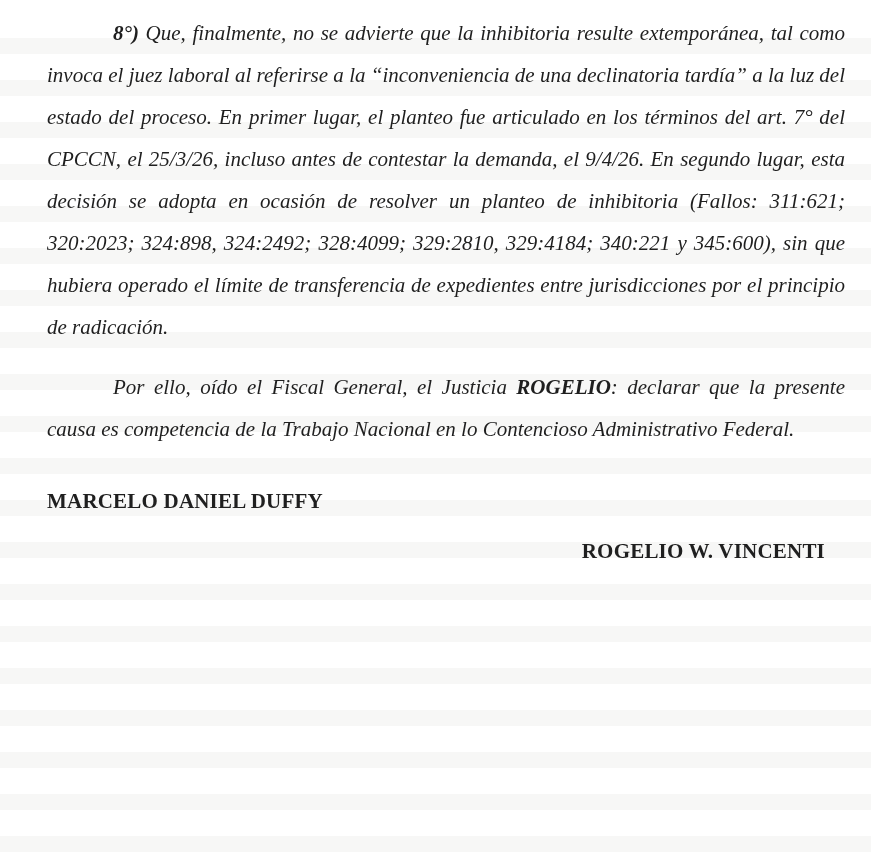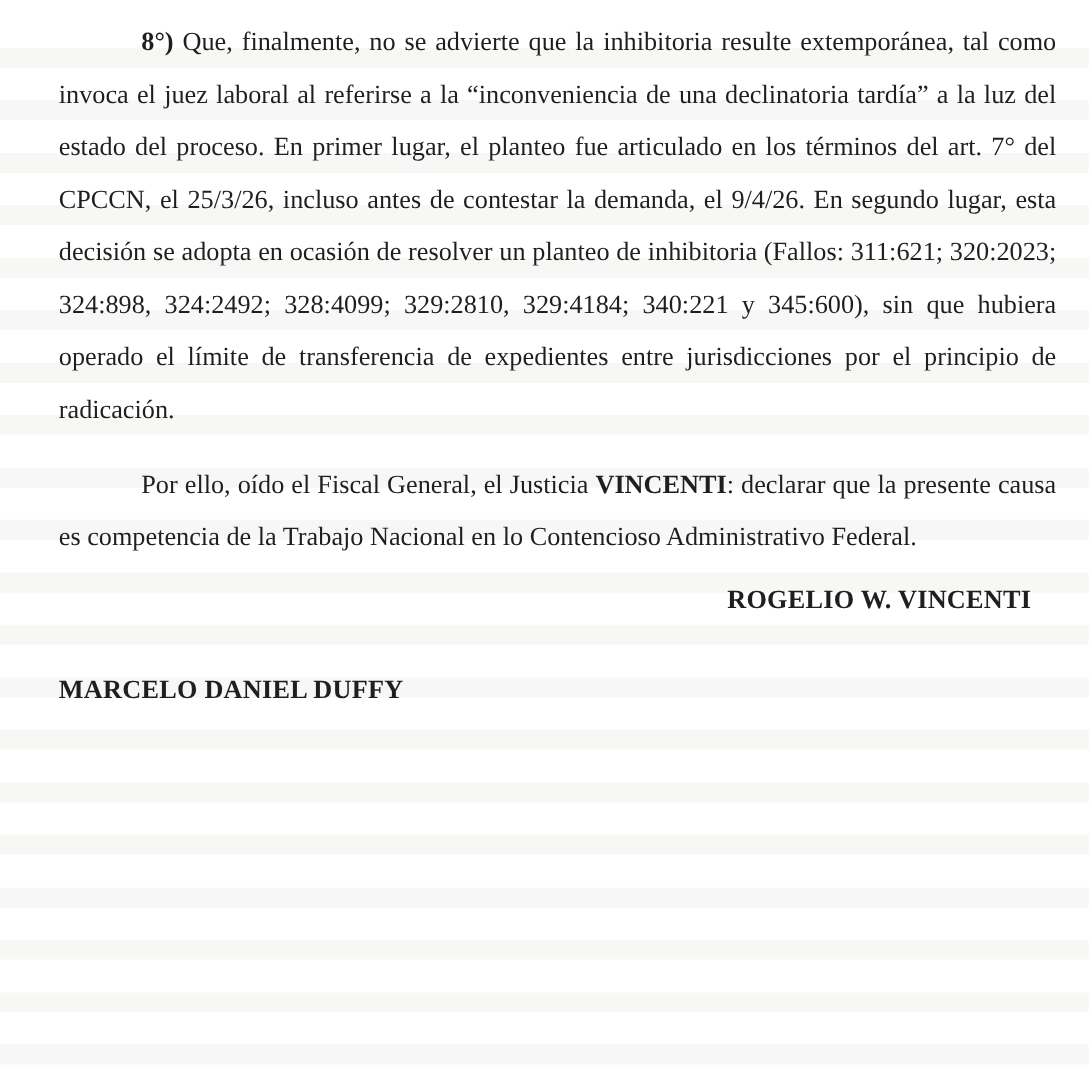--- a/index.html
+++ b/index.html
@@ -31,20 +31,21 @@
     font-size: 21px;
     line-height: 42px;
   }
   p.para {
     margin: 0;
     text-align: justify;
     text-justify: inter-word;
   }
   p.para.indent {
     text-indent: 66px;
+    font-style: italic;
   }
   p.para.space-before {
     margin-top: 18px;
   }
   .bold { font-weight: bold; }
   .sig {
     margin: 0;
     font-weight: bold;
     font-size: 21px;
     line-height: 42px;
@@ -64,27 +65,27 @@
 <body>
 
 <div class="page">
   <div class="doc">
 
     <p class="para indent">
       <span class="bold">8°)</span><span> Que, finalmente, no se advierte que la inhibitoria resulte extemporánea, tal como invoca el juez laboral al referirse a la “inconveniencia de una declinatoria tardía” a la luz del estado del proceso. En primer lugar, el planteo fue articulado en los términos del art. 7° del CPCCN, el 25/3/26, incluso antes de contestar la demanda, el 9/4/26. En segundo lugar, esta decisión se adopta en ocasión de resolver un planteo de inhibitoria (Fallos: 311:621; 320:2023; 324:898, 324:2492; 328:4099; 329:2810, 329:4184; 340:221 y 345:600), sin que hubiera operado el límite de transferencia de expedientes entre jurisdicciones por el principio de radicación.</span>
     </p>
 
     <p class="para indent space-before">
-      <span>Por ello, oído el Fiscal General, el Justicia </span><span class="bold">VINCENTI</span><span>: declarar que la presente causa es competencia de la Trabajo Nacional en lo Contencioso Administrativo Federal.</span>
+      <span>Por ello, oído el Fiscal General, el Justicia </span><span class="bold">ROGELIO</span><span>: declarar que la presente causa es competencia de la Trabajo Nacional en lo Contencioso Administrativo Federal.</span>
     </p>
 
 
 
+    <p class="sig sig-left">
+      <span>MARCELO DANIEL DUFFY</span>
+    </p>
+
     <p class="sig sig-right">
       <span>ROGELIO W. VINCENTI</span>
-    </p>
-
-    <p class="sig sig-left">
-      <span>MARCELO DANIEL DUFFY</span>
     </p>
 
   </div>
 </div>
 
 </body></html>

